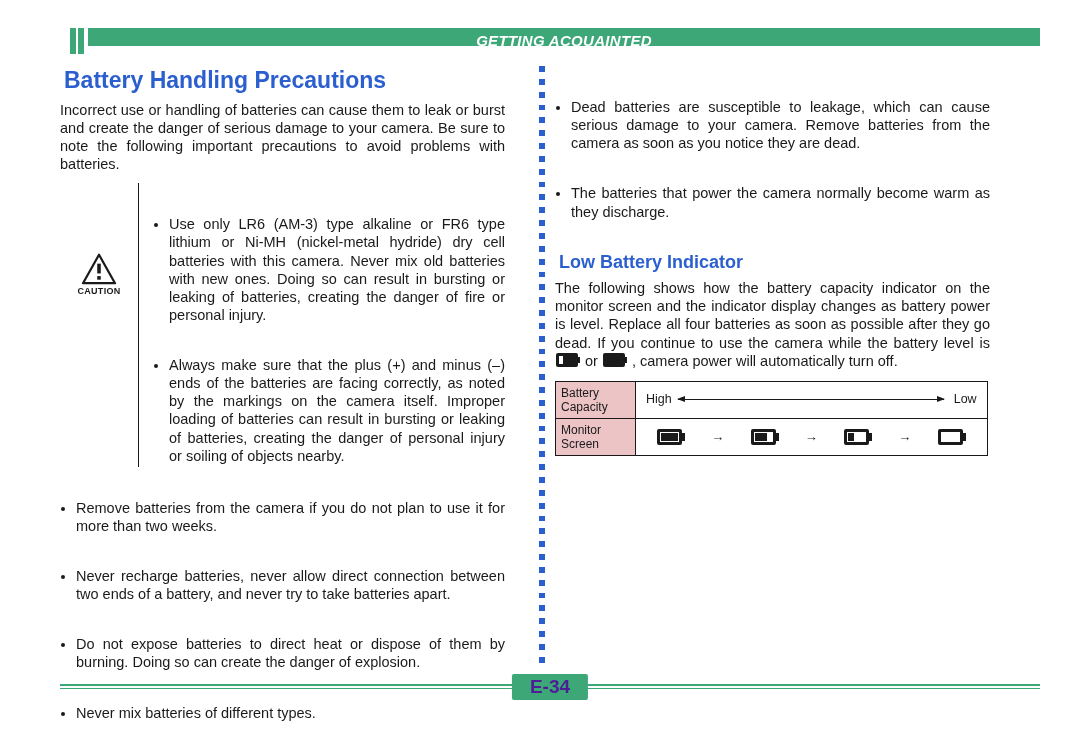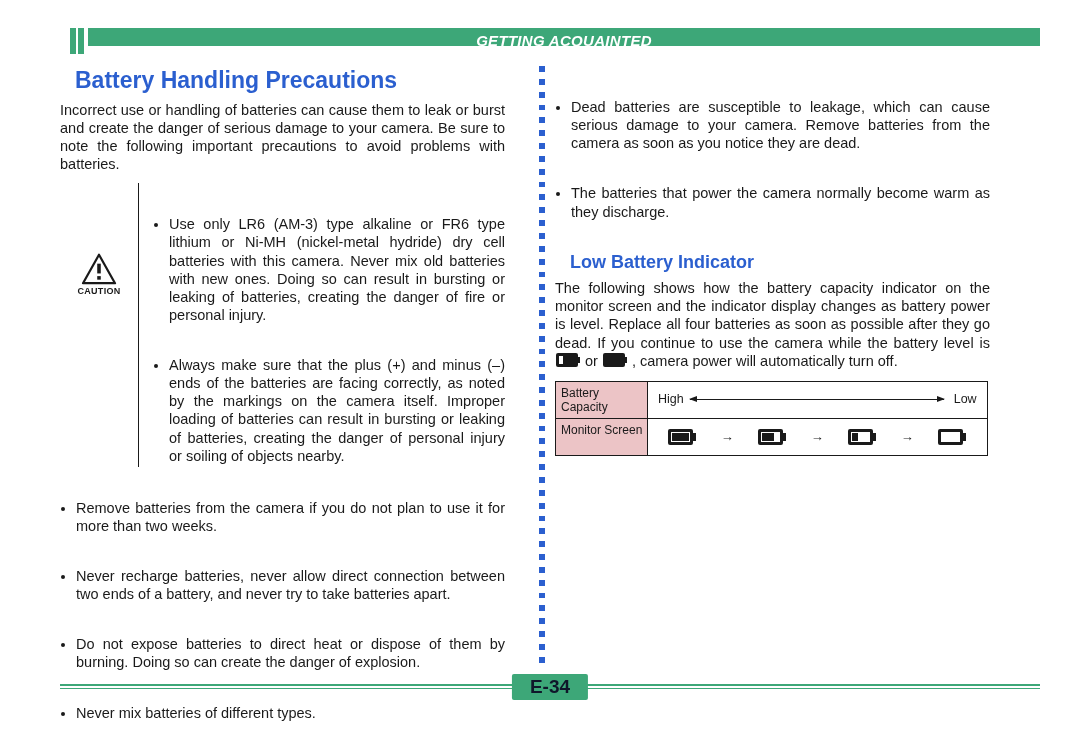--- a/index.html
+++ b/index.html
@@ -75,21 +75,21 @@
   .divider .sq {
     width: 6px;
     height: 6px;
     background: #2b5fcf;
     margin-bottom: 7px;
   }
   .h1 {
     color: #2b5fcf;
     font-size: 23px;
     font-weight: bold;
-    margin: 0 0 6px 15px;
+    margin: 0 0 6px 4px;
   }
   .h1.sub { font-size: 18px; margin-top: 30px; }
   .para {
     text-align: justify;
     margin: 0 0 10px 0;
   }
   .caution-box {
     display: flex;
     margin: 6px 0 10px 0;
   }
@@ -125,21 +125,21 @@
     border: 1.5px solid #1a1a1a;
     width: 99%;
   }
   .table-wrap .row {
     display: flex;
     height: 36px;
     border-bottom: 1px solid #1a1a1a;
   }
   .table-wrap .row:last-child { border-bottom: none; }
   .cell-label {
-    width: 92px;
+    width: 80px;
     background: #ecc4c6;
     border-right: 1px solid #1a1a1a;
     font-size: 12px;
     line-height: 1.2;
     padding: 4px 4px 0 5px;
     box-sizing: border-box;
   }
   .cell-content {
     flex: 1;
     display: flex;
@@ -198,21 +198,21 @@
     top: 8px;
     height: 1px;
     background: #3da778;
   }
   .footer-badge {
     position: absolute;
     left: 50%;
     top: -6px;
     transform: translateX(-50%);
     background: #3da778;
-    color: #0f172a;
+    color: #4c1d95;
     font-weight: bold;
     font-size: 19px;
     padding: 2px 18px;
     border-radius: 2px;
   }
   .inline-batt {
     display: inline-block;
     vertical-align: middle;
     margin: 0 1px;
   }

